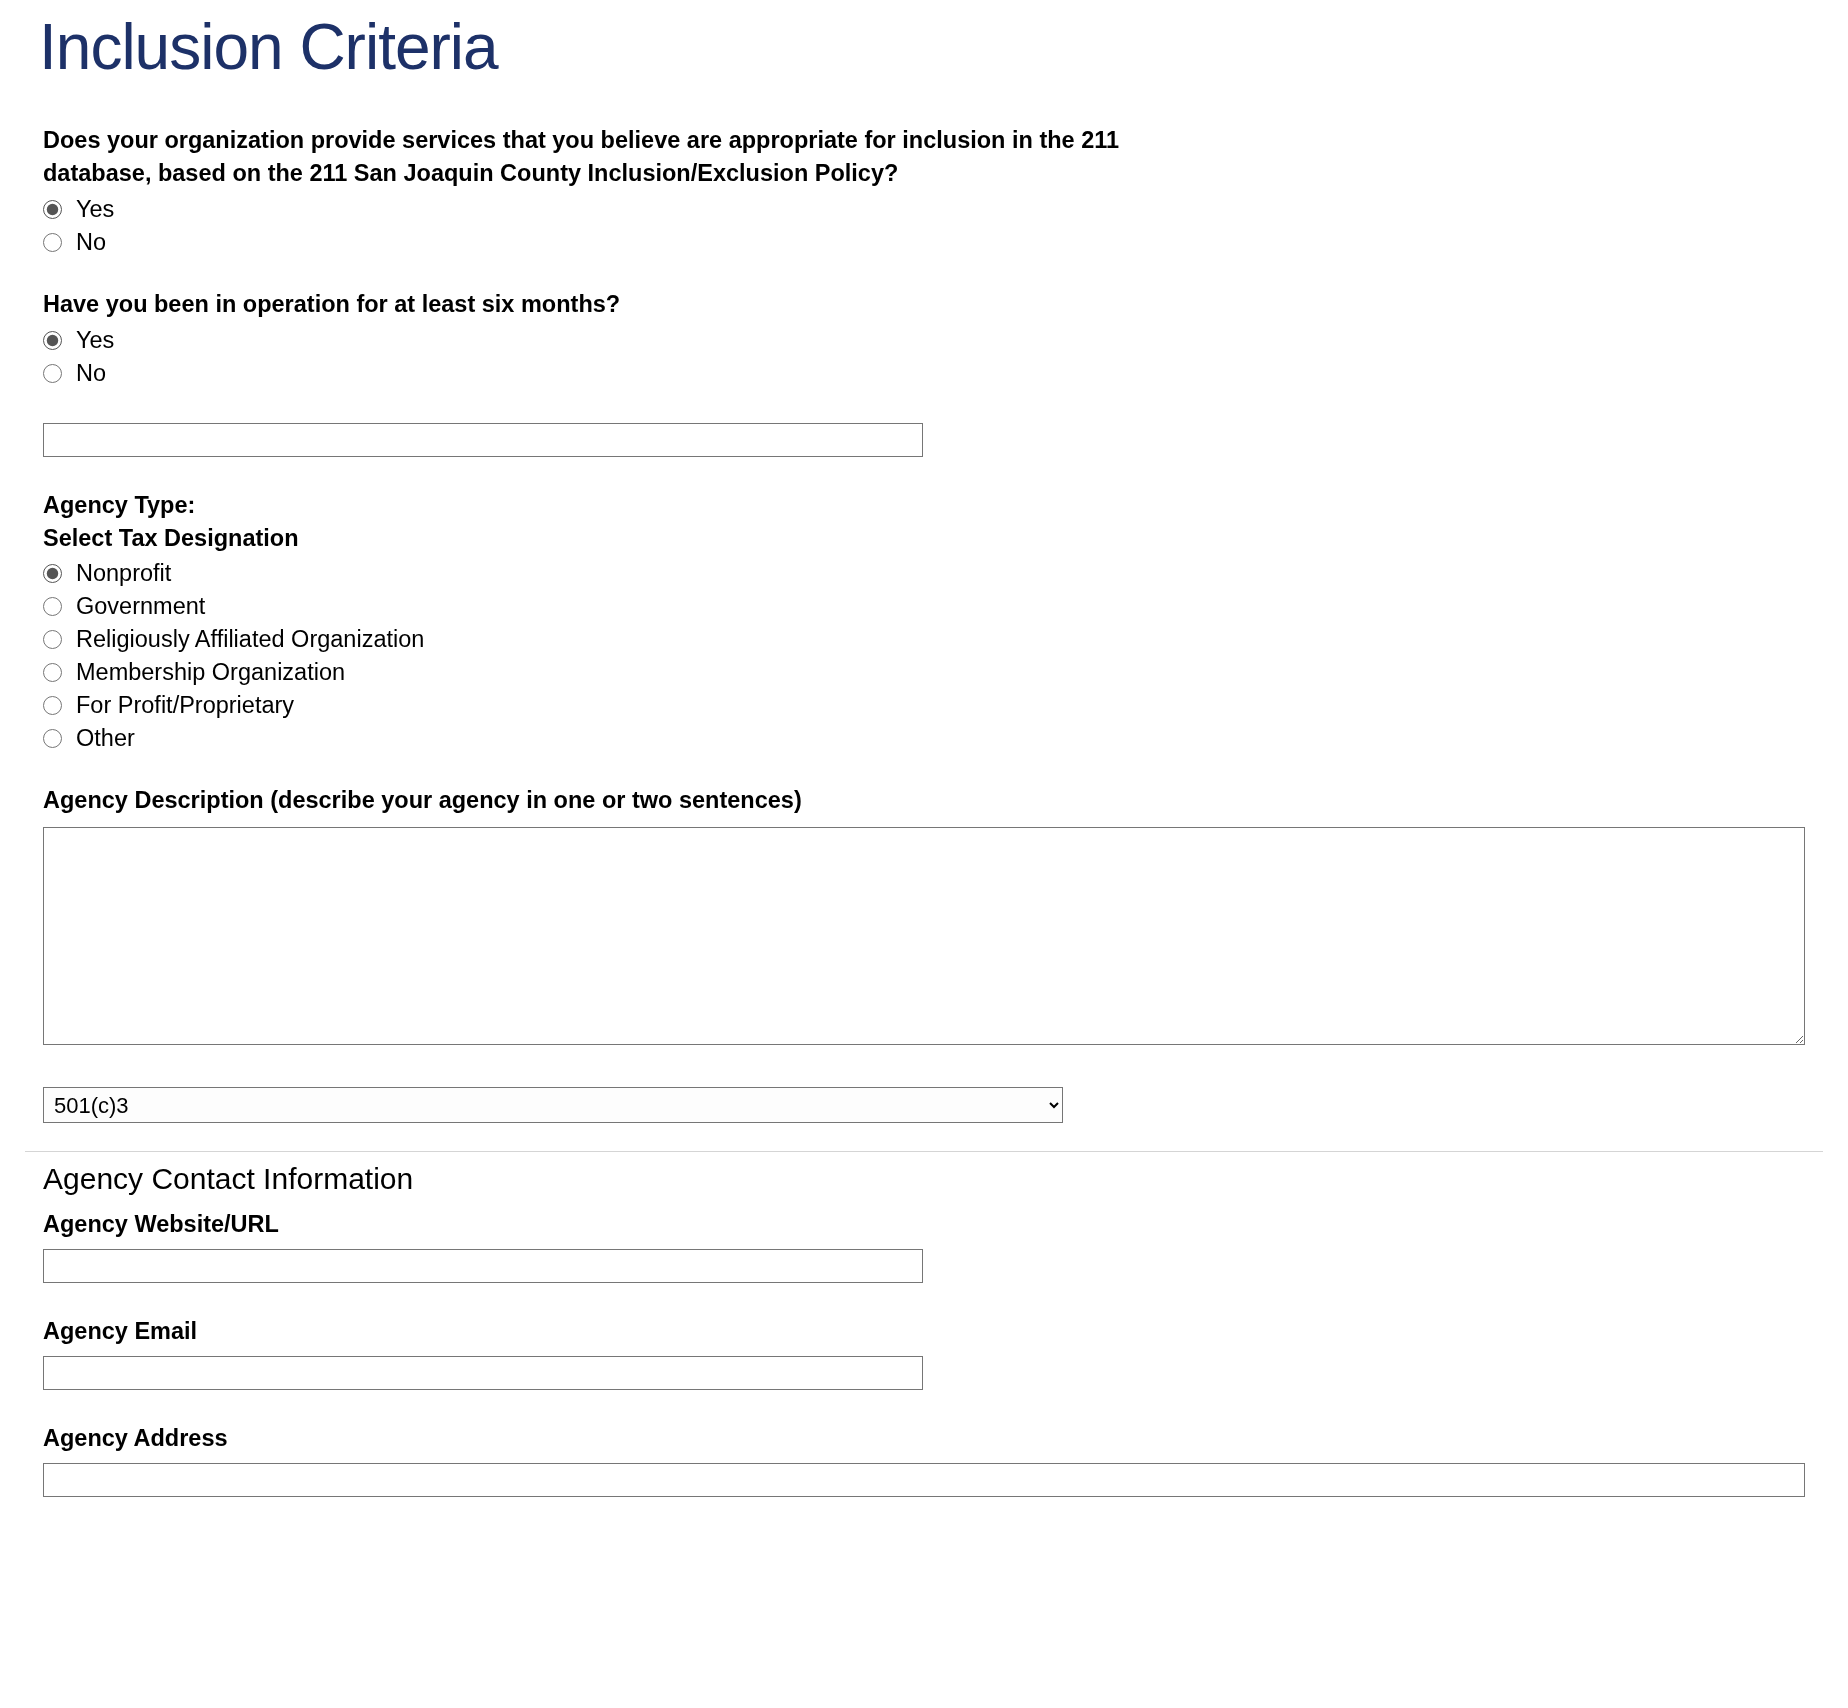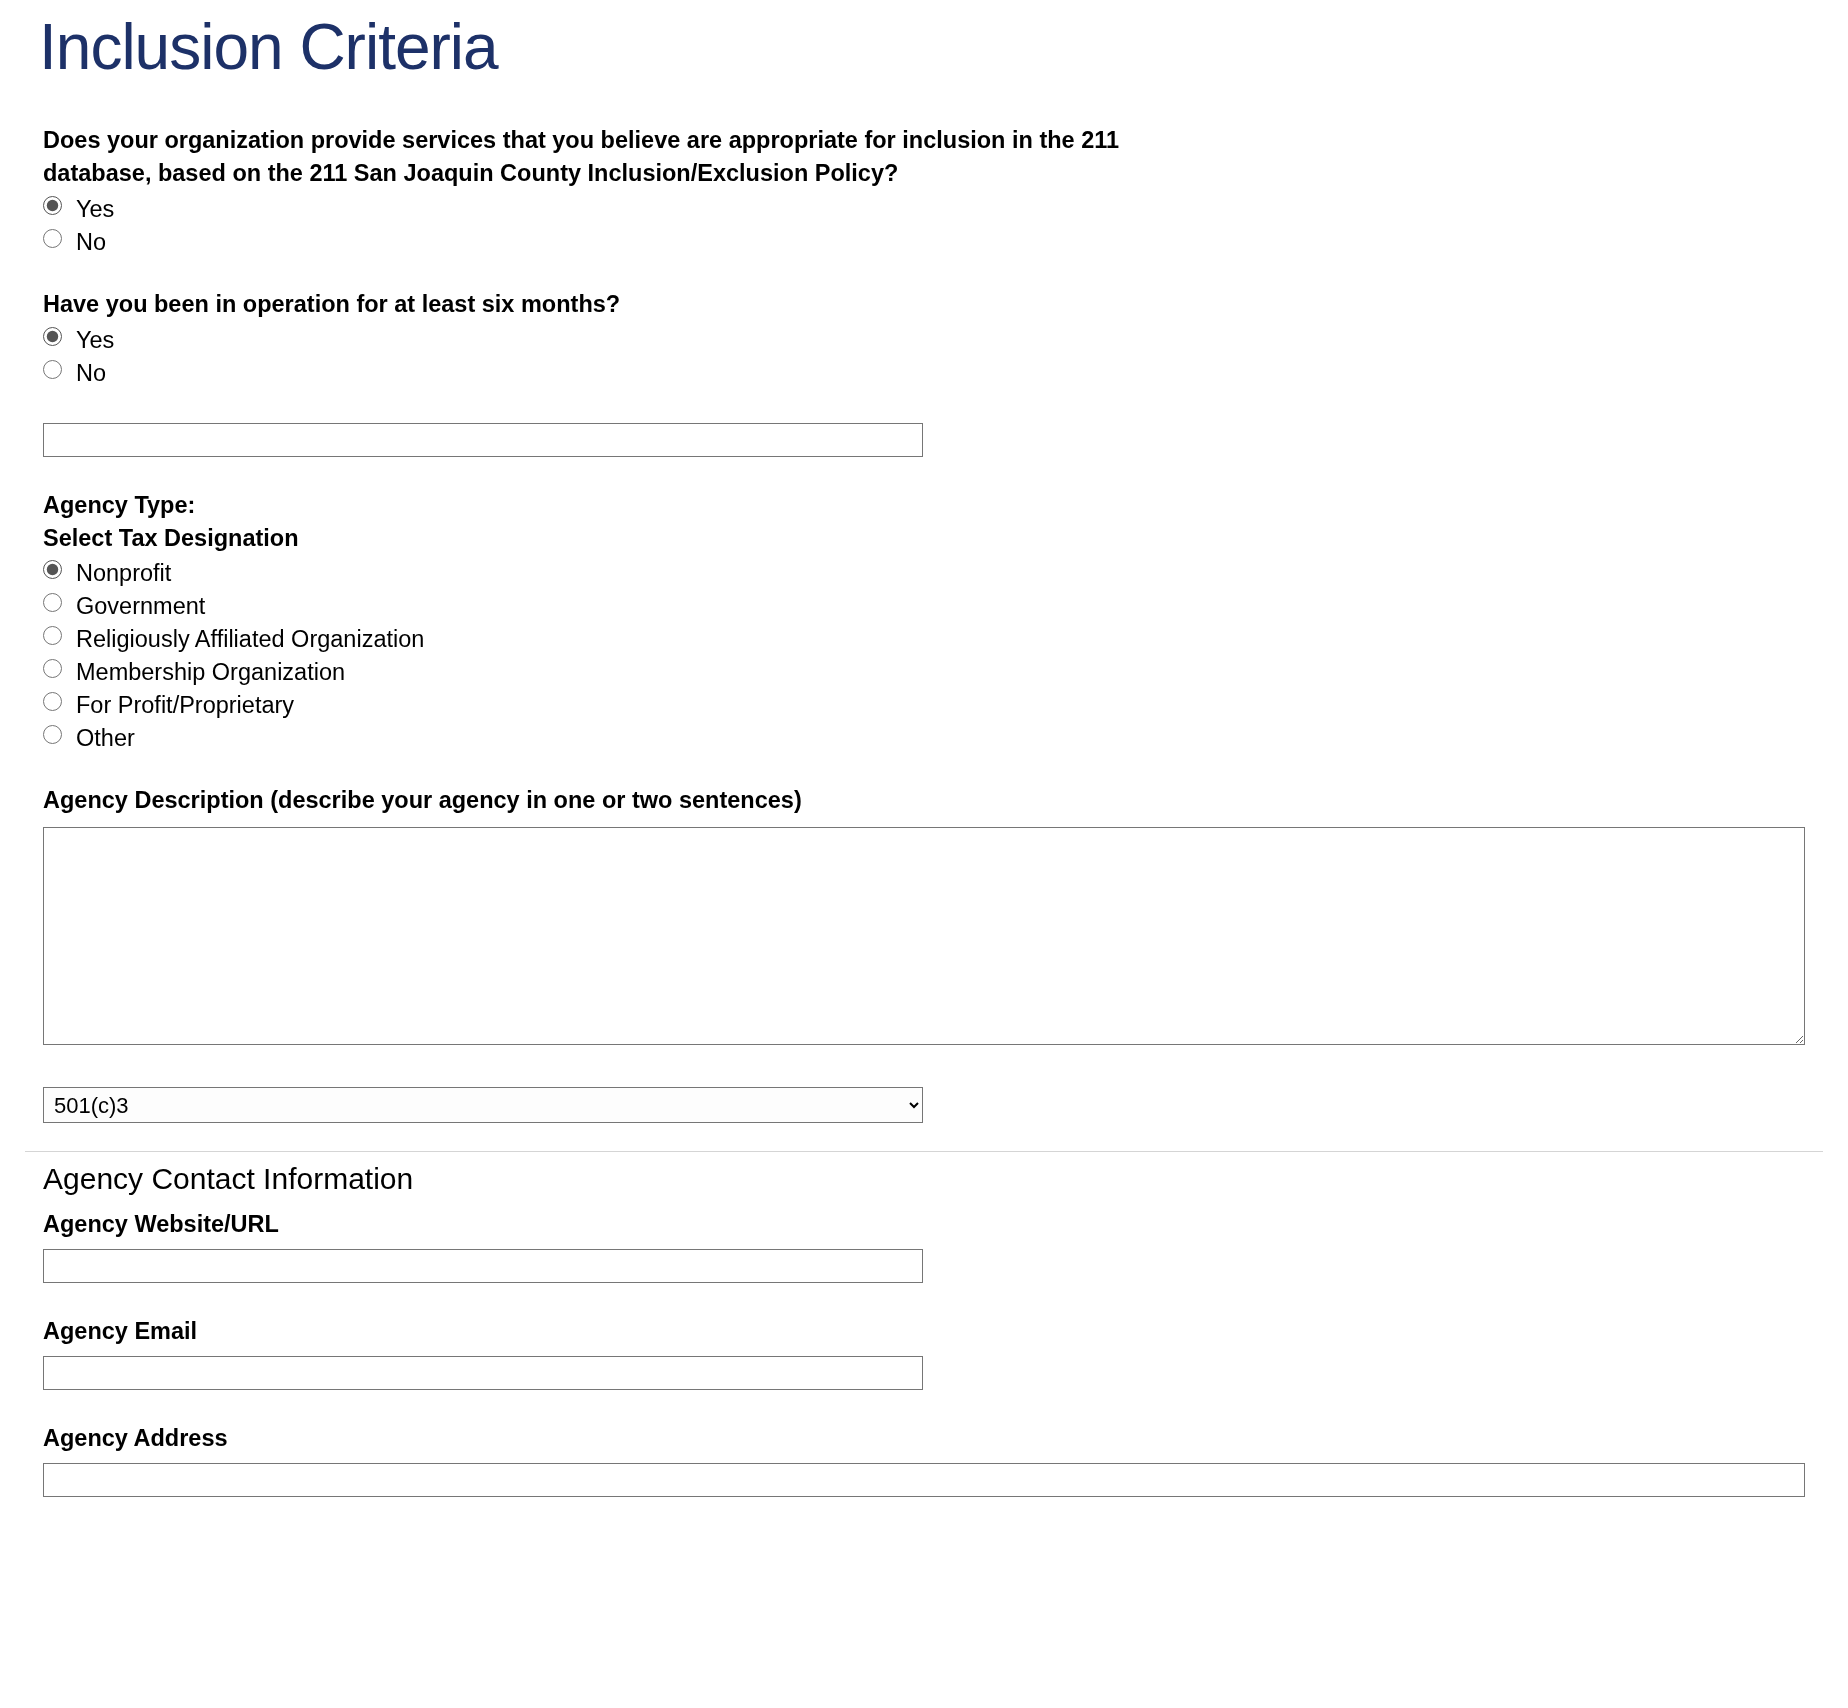--- a/index.html
+++ b/index.html
@@ -33,20 +33,21 @@
     color: #000;
     display: block;
     margin-bottom: 4px;
   }
   .req {
     color: #cc0000;
     font-weight: 700;
   }
   .radio-row {
     display: flex;
+    align-items: center;
     gap: 14px;
     margin: 6px 0;
   }
   .radio-row input[type="radio"] {
     width: 19px;
     height: 19px;
     margin: 0;
     accent-color: #555;
   }
   .radio-row label {
@@ -68,21 +69,21 @@
     width: 100%;
     height: 218px;
     font-size: 20px;
     padding: 6px;
     border: 1px solid #767676;
     margin-top: 6px;
     resize: both;
     font-family: inherit;
   }
   .select-input {
-    width: 880px;
+    width: 1020px;
     height: 36px;
     font-size: 22px;
     padding: 2px 6px;
     border: 1px solid #767676;
     background: #fdfdfd;
     margin-top: 6px;
   }
   hr.section-rule {
     border: none;
     border-top: 1px solid #d5d5d5;

